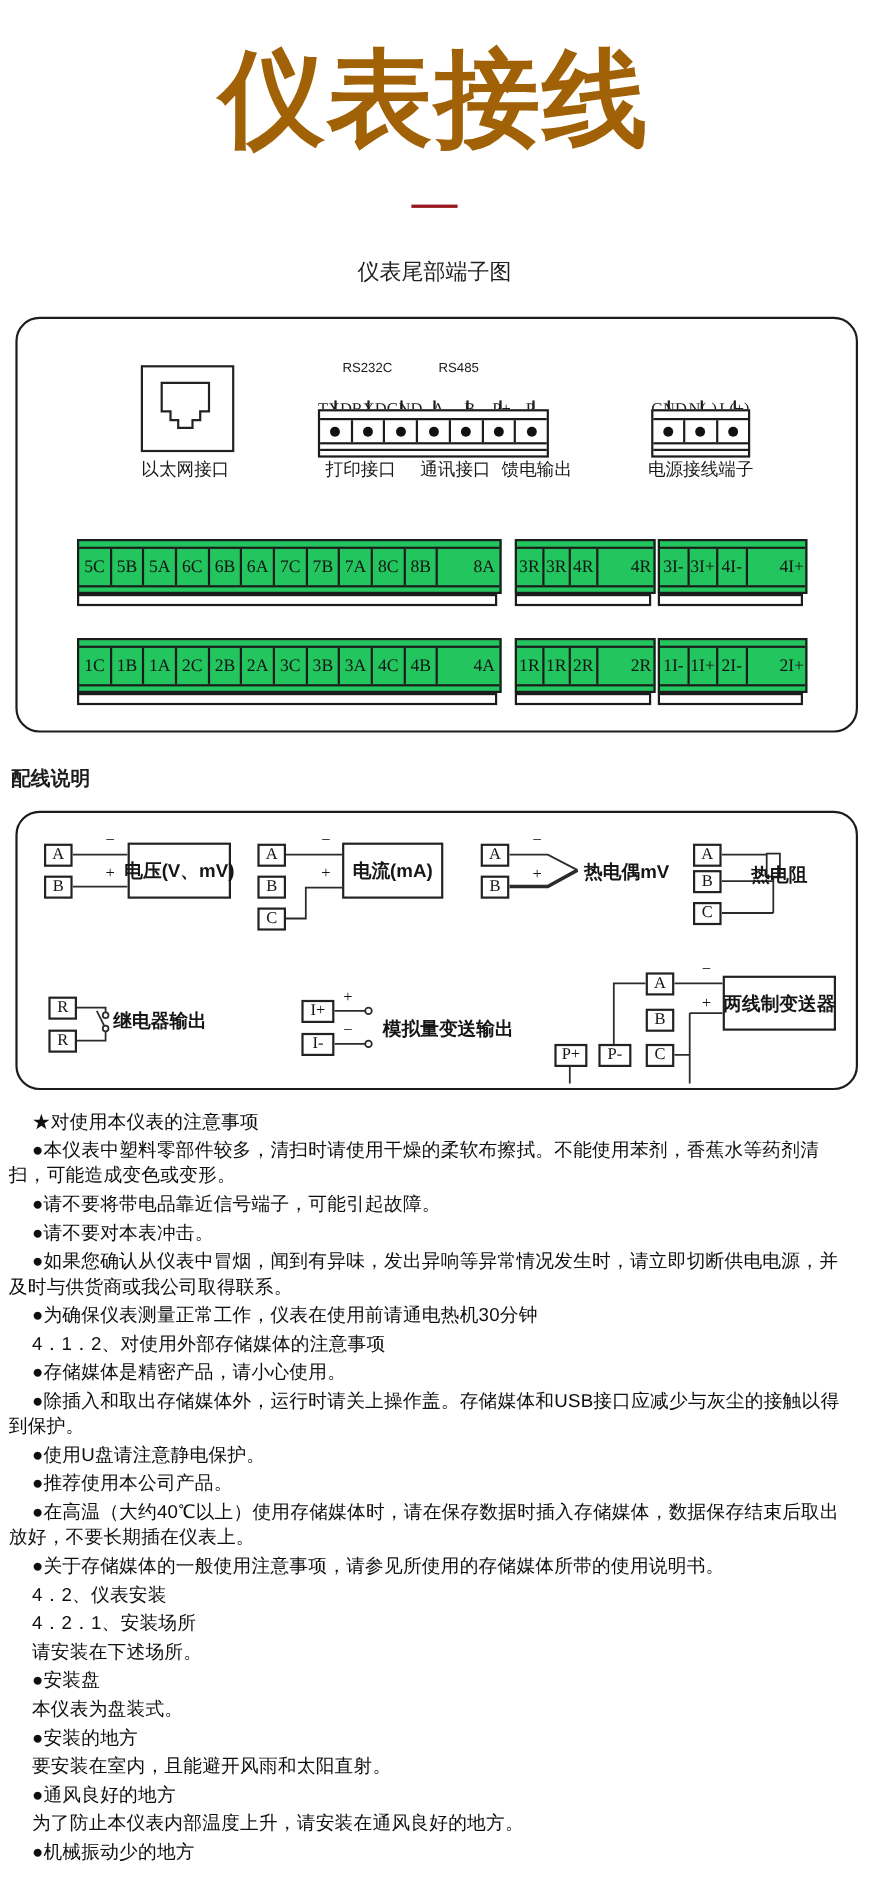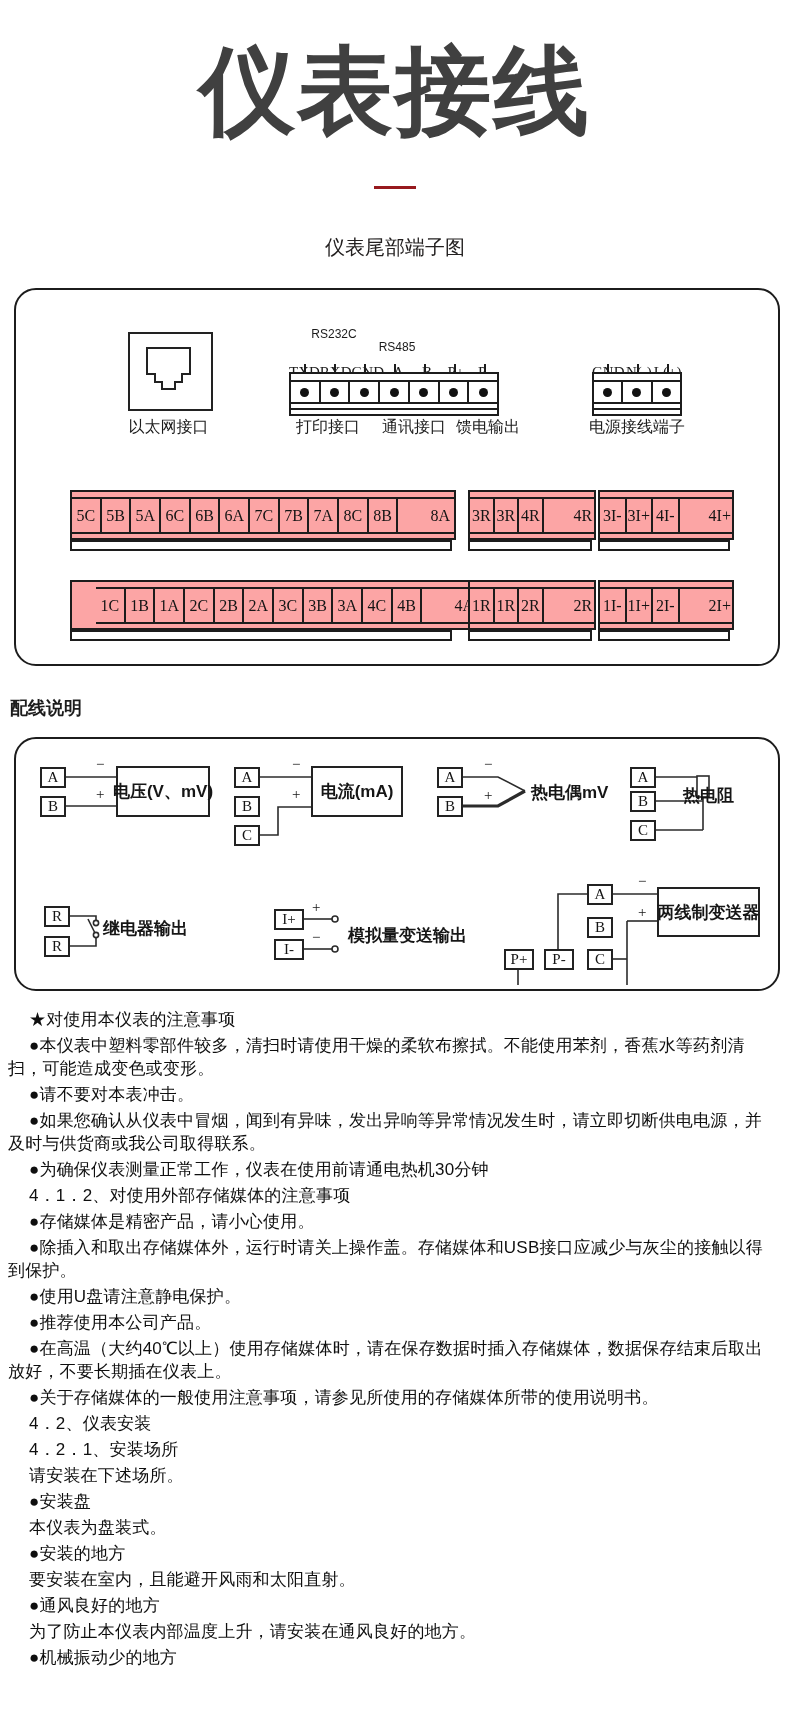--- a/index.html
+++ b/index.html
@@ -2,21 +2,21 @@
 <html><head>
 <meta charset="utf-8">
 <style>
   html,body{margin:0;padding:0;background:#fff;}
   #page{position:relative;width:790px;height:1724px;background:#fff;overflow:hidden;
         font-family:"Liberation Sans",sans-serif;color:#111;}
   .abs{position:absolute;}
 
   
   .big-title{left:0;top:34px;width:790px;text-align:center;font-size:96px;font-weight:900;
-             letter-spacing:2px;color:#404040;line-height:1.18;}
+             letter-spacing:2px;color:#a16207;line-height:1.18;}
   .title-divider{left:374px;top:186px;width:42px;height:3px;background:#97191e;}
   .subtitle{left:0;top:234px;width:790px;text-align:center;font-size:20px;font-weight:500;color:#232020;}
 
   
   .panel{border:2px solid #1c1c1c;border-radius:22px;background:#fff;}
   #terminal-panel{left:14px;top:288px;width:762px;height:374px;}
   #wiring-panel{left:14px;top:737px;width:762px;height:250px;}
   .section-title{left:10px;top:696px;font-size:18px;font-weight:700;color:#1c1c1c;}
   .conn-group{position:absolute;}
   .rs-label{position:absolute;top:0;font-size:12px;font-weight:500;color:#1b1b1b;text-align:center;}
@@ -33,21 +33,21 @@
   .dotrow i::after{content:"";position:absolute;left:50%;top:50%;margin:-4.5px 0 0 -4.5px;
                    width:9px;height:9px;border-radius:50%;background:#111;}
   .band-b1{height:4px;border-top:2px solid #1c1c1c;}
   .band-b2{height:4px;border-top:2px solid #1c1c1c;}
   .caption{position:absolute;top:127px;font-size:16px;color:#1b1b1b;text-align:center;white-space:nowrap;}
 
   
   #rj45{left:112px;top:42px;width:81px;height:75px;border:2px solid #222;}
 
   
-  .strip{position:absolute;border:2px solid #1c1c1c;background:#fca5a5;}
+  .strip{position:absolute;border:2px solid #1c1c1c;background:#22c55e;}
   .strip .top{height:5px;border-bottom:2px solid #1c1c1c;}
   .cells{display:flex;height:33px;}
   .tcell{flex:1;display:flex;align-items:center;justify-content:center;
          border-right:2px solid #1c1c1c;font-family:"Liberation Serif",serif;font-size:16px;color:#141414;}
   .tcell:last-child{border-right:none;margin-left:28px;}
   .strip .bot{height:4px;border-top:2px solid #1c1c1c;}
   .rail{position:absolute;height:7px;border:2px solid #1c1c1c;background:#fff;}
 
   
   .tbox{position:absolute;width:26px;height:21px;border:2px solid #222;box-sizing:border-box;
@@ -79,21 +79,21 @@
 
     <div class="abs" id="rj45">
       <svg width="77" height="71" viewBox="0 0 77 71">
         <path d="M17 14 H60 V40 H52 V48 H45 V55 H32 V48 H25 V40 H17 Z" fill="none" stroke="#222" stroke-width="2"></path>
       </svg>
     </div>
     <div class="caption" style="left:90px;width:125px;">以太网接口</div>
 
     <div class="conn-group" style="left:273px;top:37px;width:210px;height:95px;">
       <div class="rs-label" style="left:0;width:90px;">RS232C</div>
-      <div class="rs-label" style="left:78px;width:60px;margin-top:13px;">RS485</div>
+      <div class="rs-label" style="left:98px;width:60px;">RS485</div>
       <div class="pins">
           <span class="pin">TXD</span>
           <span class="pin">RXD</span>
           <span class="pin">GND</span>
           <span class="pin">A</span>
           <span class="pin">B</span>
           <span class="pin">P+</span>
           <span class="pin">P-</span>
         </div>
       <div class="stubs">
@@ -185,21 +185,21 @@
       <div class="cells">
           <span class="tcell">3I-</span>
           <span class="tcell">3I+</span>
           <span class="tcell">4I-</span>
           <span class="tcell">4I+</span>
         </div>
       <div class="bot"></div>
     </div>
     <div class="rail" style="left:582px;top:250px;width:128px;"></div>
 
-    <div class="strip" style="left:54px;top:290px;width:382px;padding-left:24px;">
+    <div class="strip" style="left:54px;top:290px;width:382px;">
       <div class="top"></div>
       <div class="cells">
           <span class="tcell">1C</span>
           <span class="tcell">1B</span>
           <span class="tcell">1A</span>
           <span class="tcell">2C</span>
           <span class="tcell">2B</span>
           <span class="tcell">2A</span>
           <span class="tcell">3C</span>
           <span class="tcell">3B</span>
@@ -318,20 +318,21 @@
     <div class="tbox wide" style="left:488px;top:210px;">P+</div>
     <div class="tbox wide" style="left:528px;top:210px;">P-</div>
     <span class="sign" style="left:622px;top:134px;">−</span>
     <span class="sign" style="left:622px;top:165px;">+</span>
     <div class="devbox" style="left:641px;top:148px;width:103px;height:50px;">两线制变送器</div>
   </div>
 
   <div class="abs" id="notes">
       <div class="note">★对使用本仪表的注意事项</div>
       <div class="note">●本仪表中塑料零部件较多，清扫时请使用干燥的柔软布擦拭。不能使用苯剂，香蕉水等药剂清扫，可能造成变色或变形。</div>
+      <div class="note">●请不要将带电品靠近信号端子，可能引起故障。</div>
       <div class="note">●请不要对本表冲击。</div>
       <div class="note">●如果您确认从仪表中冒烟，闻到有异味，发出异响等异常情况发生时，请立即切断供电电源，并及时与供货商或我公司取得联系。</div>
       <div class="note">●为确保仪表测量正常工作，仪表在使用前请通电热机30分钟</div>
       <div class="note">4．1．2、对使用外部存储媒体的注意事项</div>
       <div class="note">●存储媒体是精密产品，请小心使用。</div>
       <div class="note">●除插入和取出存储媒体外，运行时请关上操作盖。存储媒体和USB接口应减少与灰尘的接触以得到保护。</div>
       <div class="note">●使用U盘请注意静电保护。</div>
       <div class="note">●推荐使用本公司产品。</div>
       <div class="note">●在高温（大约40℃以上）使用存储媒体时，请在保存数据时插入存储媒体，数据保存结束后取出放好，不要长期插在仪表上。</div>
       <div class="note">●关于存储媒体的一般使用注意事项，请参见所使用的存储媒体所带的使用说明书。</div>

